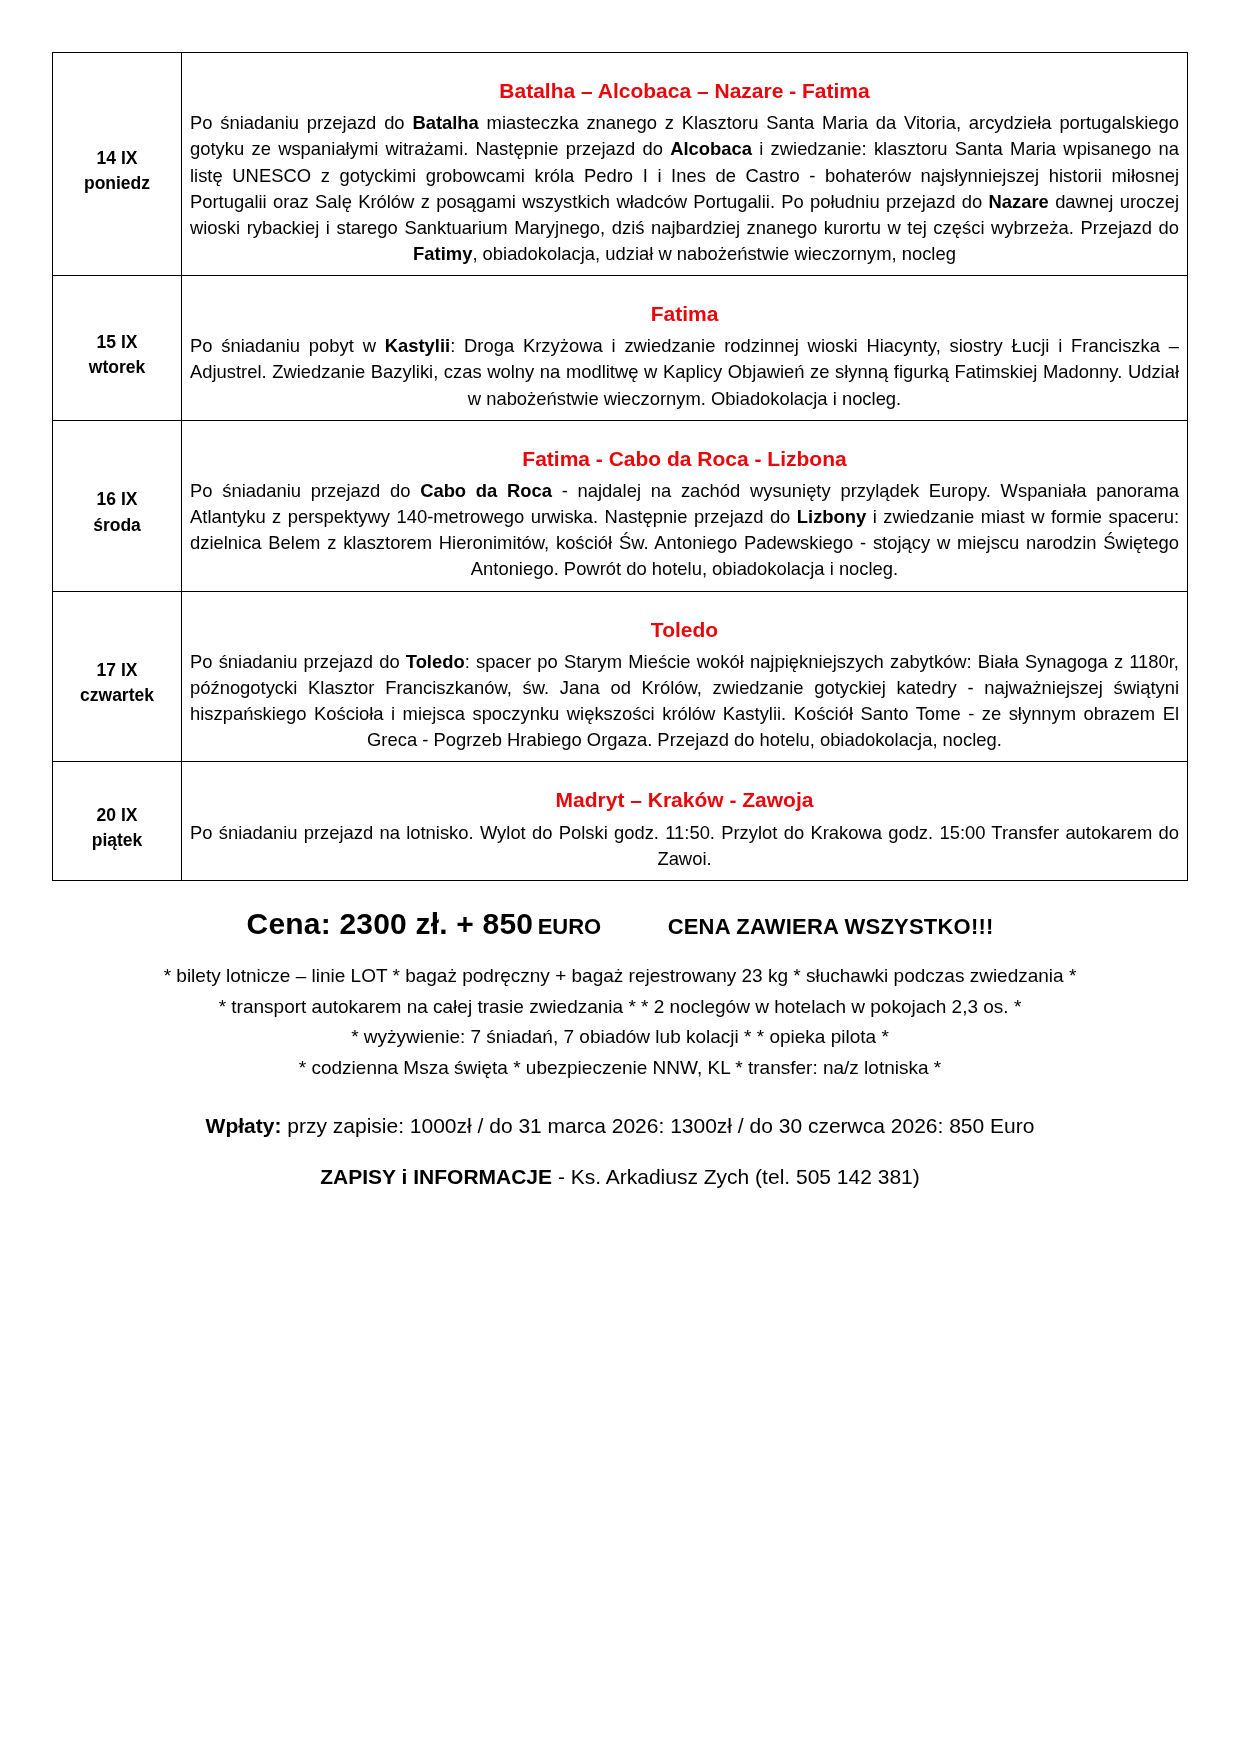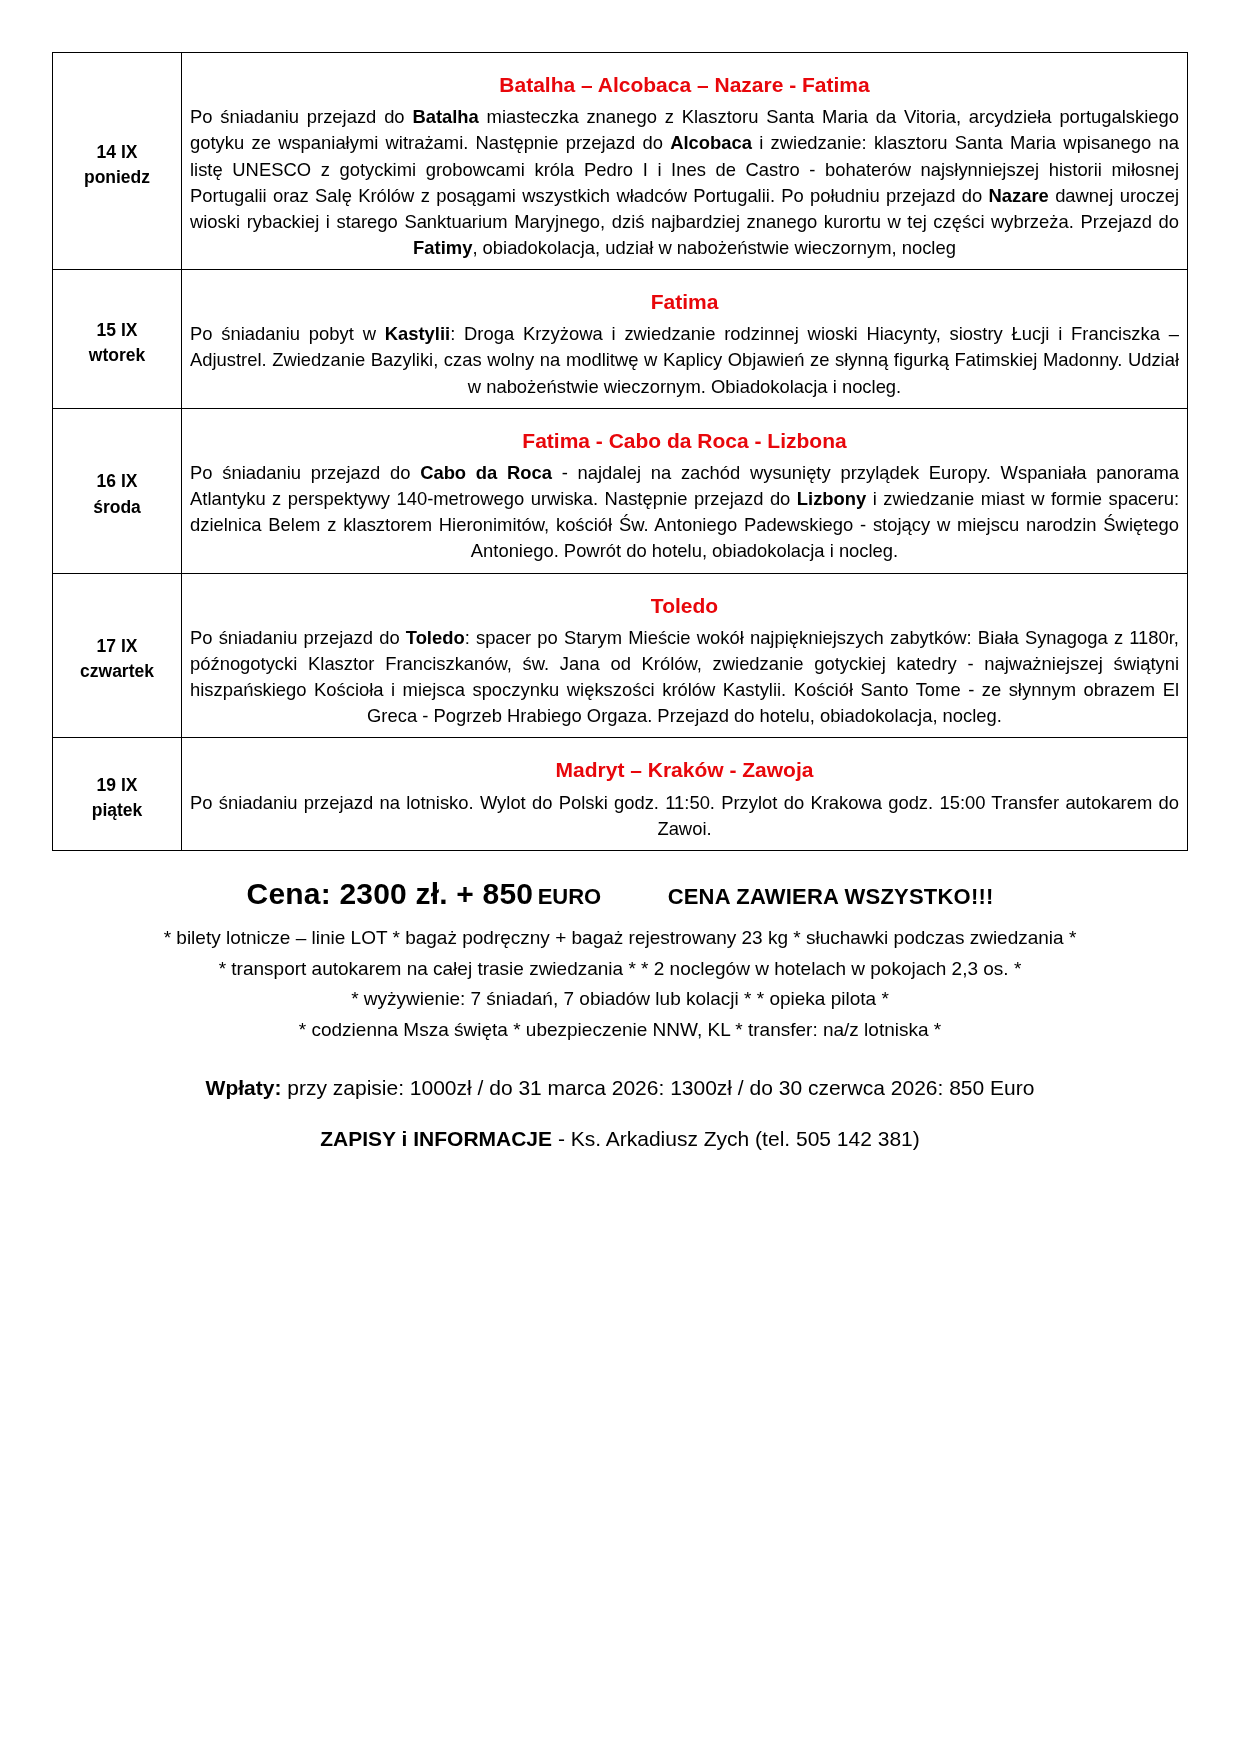--- a/index.html
+++ b/index.html
@@ -22,21 +22,21 @@
   }
   table.itinerary {
     width: 1136px;
     border-collapse: collapse;
     table-layout: fixed;
     margin: 0 auto;
   }
   table.itinerary td {
     border: 1px solid #000000;
     vertical-align: middle;
-    padding: 16px 8px 8px 8px;
+    padding: 22px 8px 8px 8px;
   }
   td.daycell {
     width: 112px;
     text-align: center;
     font-weight: bold;
     font-size: 17.5px;
     line-height: 1.45;
     padding: 6px 4px;
   }
   td.descell {
@@ -52,21 +52,21 @@
   }
   .day-body {
     text-align: justify;
     text-align-last: center;
     font-size: 18.4px;
     line-height: 1.42;
   }
   .day-body b { font-weight: bold; }
 
   .price-line {
-    margin: 26px 0 12px 0;
+    margin: 26px 0 20px 0;
     text-align: center;
   }
   .price-main {
     font-size: 30px;
     font-weight: bold;
     letter-spacing: 0.2px;
   }
   .price-euro {
     font-size: 22px;
     font-weight: bold;
@@ -145,21 +145,21 @@
           <div>czwartek</div>
         </td>
         <td class="descell">
           <div class="day-title">Toledo</div>
           <div class="day-body">Po śniadaniu przejazd do <b>Toledo</b>: spacer po Starym Mieście wokół najpiękniejszych zabytków: Biała Synagoga z 1180r, późnogotycki Klasztor Franciszkanów, św. Jana od Królów, zwiedzanie gotyckiej katedry - najważniejszej świątyni hiszpańskiego Kościoła i miejsca spoczynku większości królów Kastylii. Kościół Santo Tome - ze słynnym obrazem El Greca - Pogrzeb Hrabiego Orgaza. Przejazd do hotelu, obiadokolacja, nocleg.</div>
         </td>
       </tr>
 
       <tr>
         <td class="daycell">
-          <div>19 IX</div>
+          <div>20 IX</div>
           <div>piątek</div>
         </td>
         <td class="descell">
           <div class="day-title">Madryt – Kraków - Zawoja</div>
           <div class="day-body">Po śniadaniu przejazd na lotnisko. Wylot do Polski godz. 11:50. Przylot do Krakowa godz. 15:00 Transfer autokarem do Zawoi.</div>
         </td>
       </tr>
 
     </tbody>
   </table>

